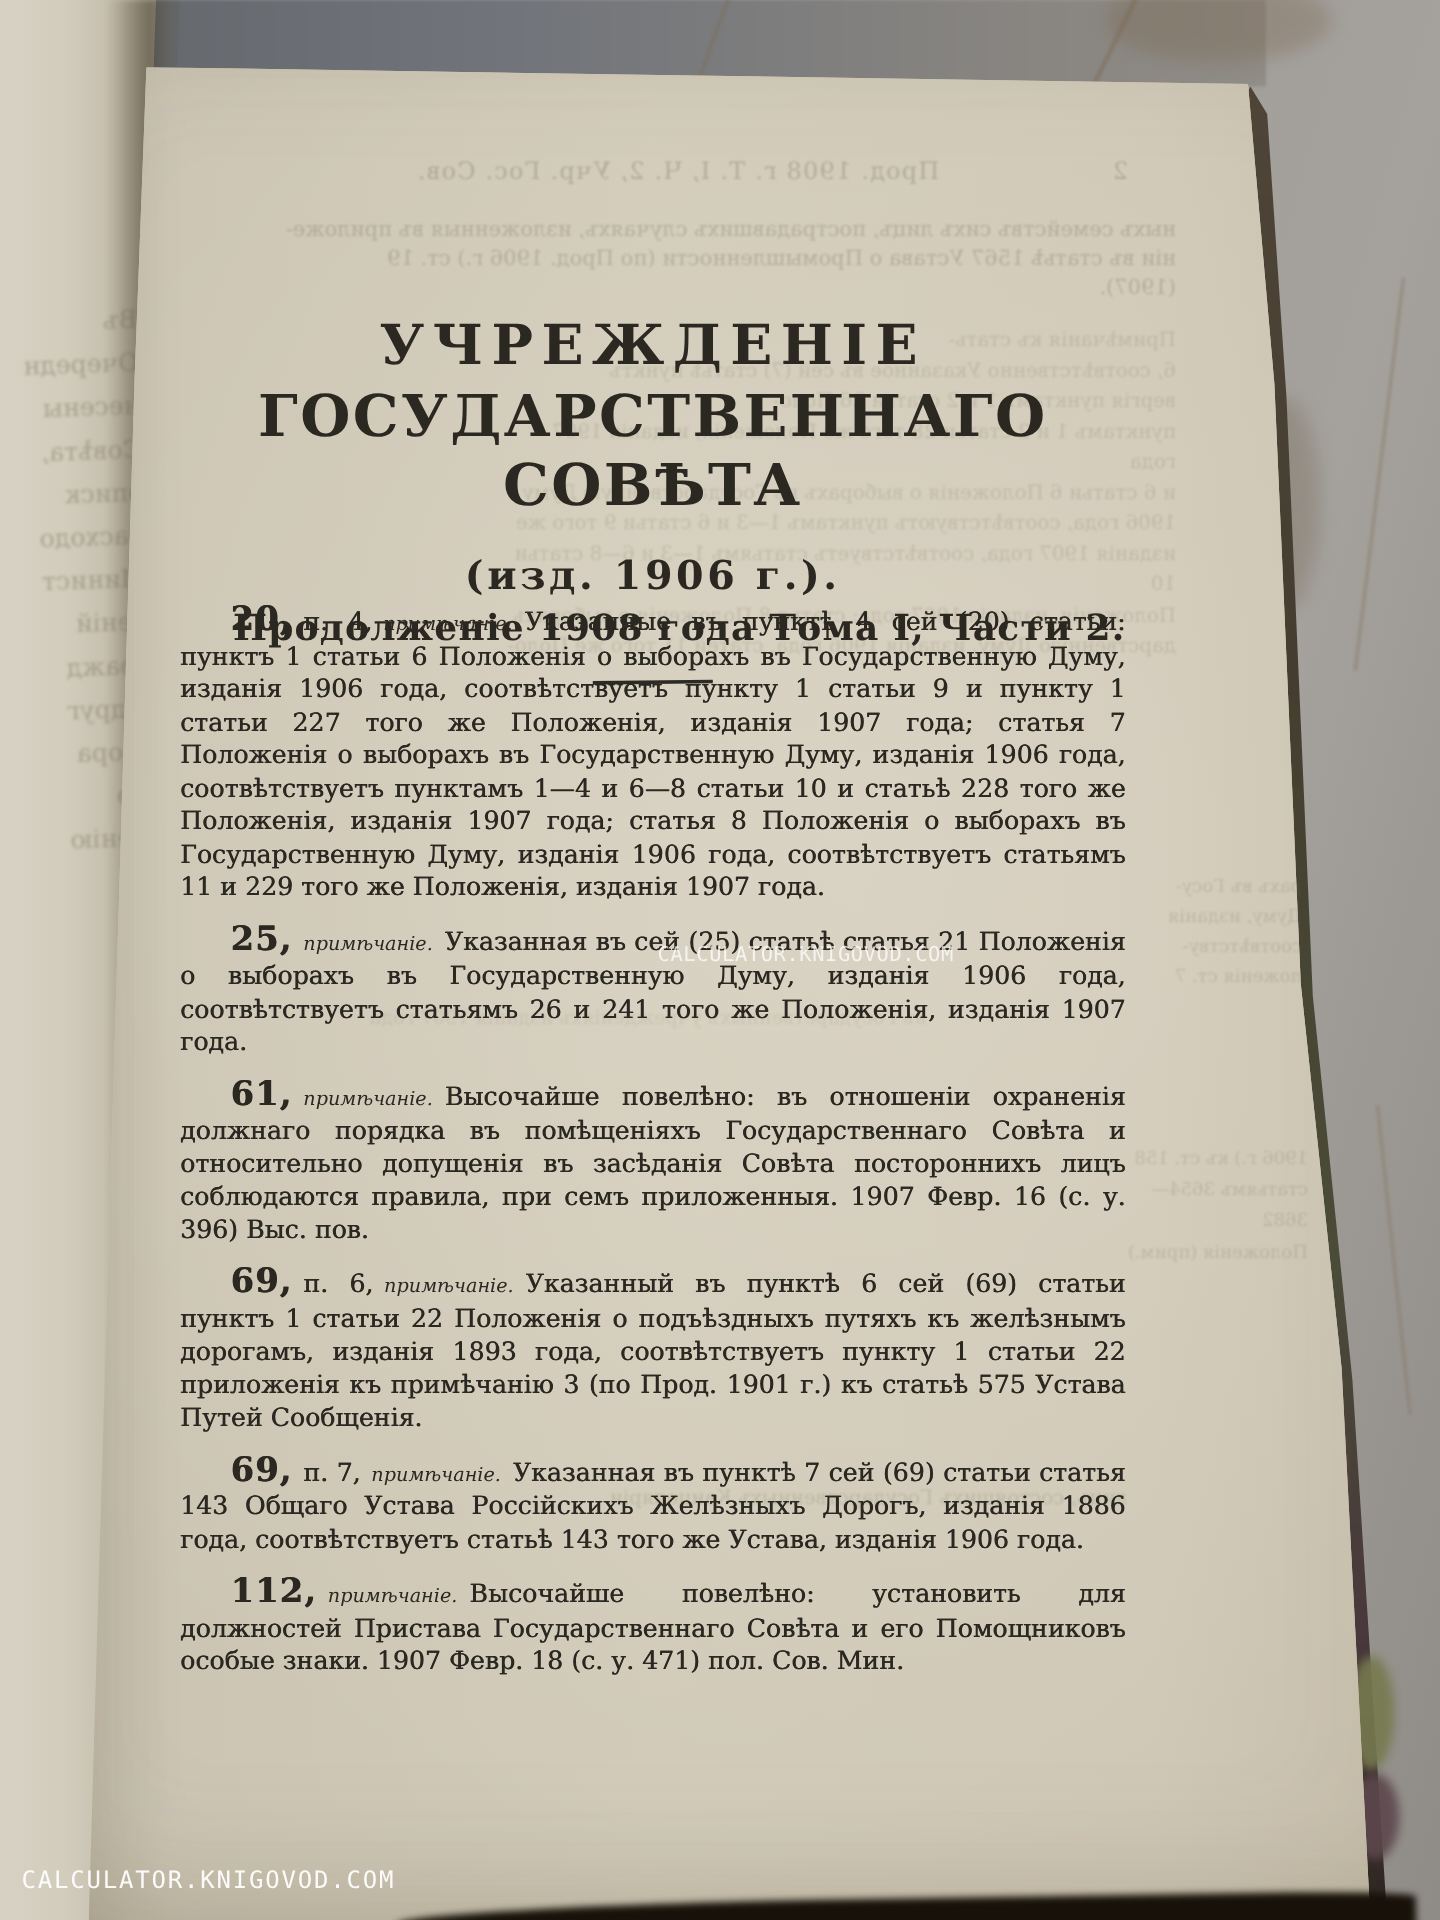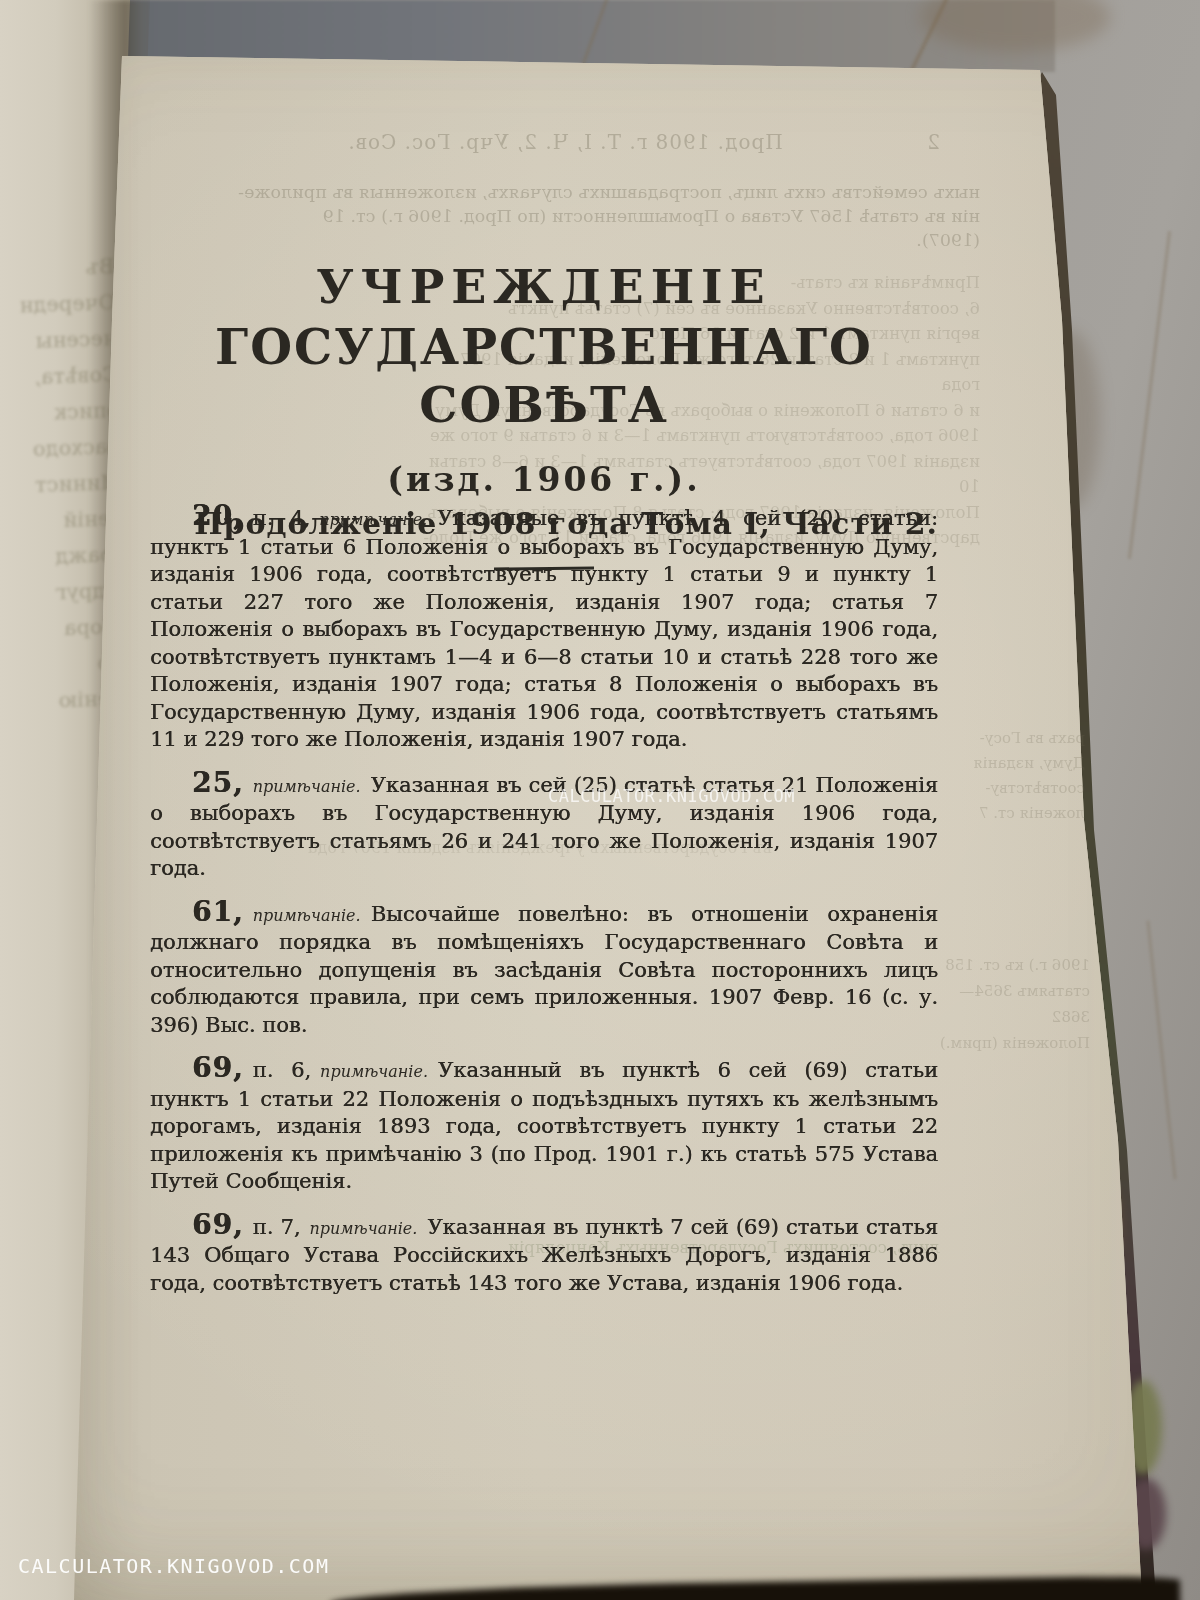--- a/index.html
+++ b/index.html
@@ -176,20 +176,23 @@
       </p>
       <p class="para">
         <span class="num">61,</span><span class="label">примѣчаніе.</span><span class="body">Высочайше повелѣно: въ отношеніи охраненія должнаго порядка въ помѣщеніяхъ Государственнаго Совѣта и относительно допущенія въ засѣданія Совѣта постороннихъ лицъ соблюдаются правила, при семъ приложенныя. 1907 Февр. 16 (с. у. 396) Выс. пов.</span>
       </p>
       <p class="para">
         <span class="num">69,</span><span class="pt">п. 6,</span><span class="label">примѣчаніе.</span><span class="body">Указанный въ пунктѣ 6 сей (69) статьи пунктъ 1 статьи 22 Положенія о подъѣздныхъ путяхъ къ желѣзнымъ дорогамъ, изданія 1893 года, соотвѣтствуетъ пункту 1 статьи 22 приложенія къ примѣчанію 3 (по Прод. 1901 г.) къ статьѣ 575 Устава Путей Сообщенія.</span>
       </p>
       <p class="para">
         <span class="num">69,</span><span class="pt">п. 7,</span><span class="label">примѣчаніе.</span><span class="body">Указанная въ пунктѣ 7 сей (69) статьи статья 143 Общаго Устава Россійскихъ Желѣзныхъ Дорогъ, изданія 1886 года, соотвѣтствуетъ статьѣ 143 того же Устава, изданія 1906 года.</span>
       </p>
+      <p class="para">
+        <span class="num">112,</span><span class="label">примѣчаніе.</span><span class="body">Высочайше повелѣно: установить для должностей Пристава Государственнаго Совѣта и его Помощниковъ особые знаки. 1907 Февр. 18 (с. у. 471) пол. Сов. Мин.</span>
+      </p>
     </div>
   </div>
 
   <div class="bottom-shadow"></div>
 
   <div class="wm wm-center">CALCULATOR.KNIGOVOD.COM</div>
   <div class="wm wm-bottom">CALCULATOR.KNIGOVOD.COM</div>
 
 </div>
 

